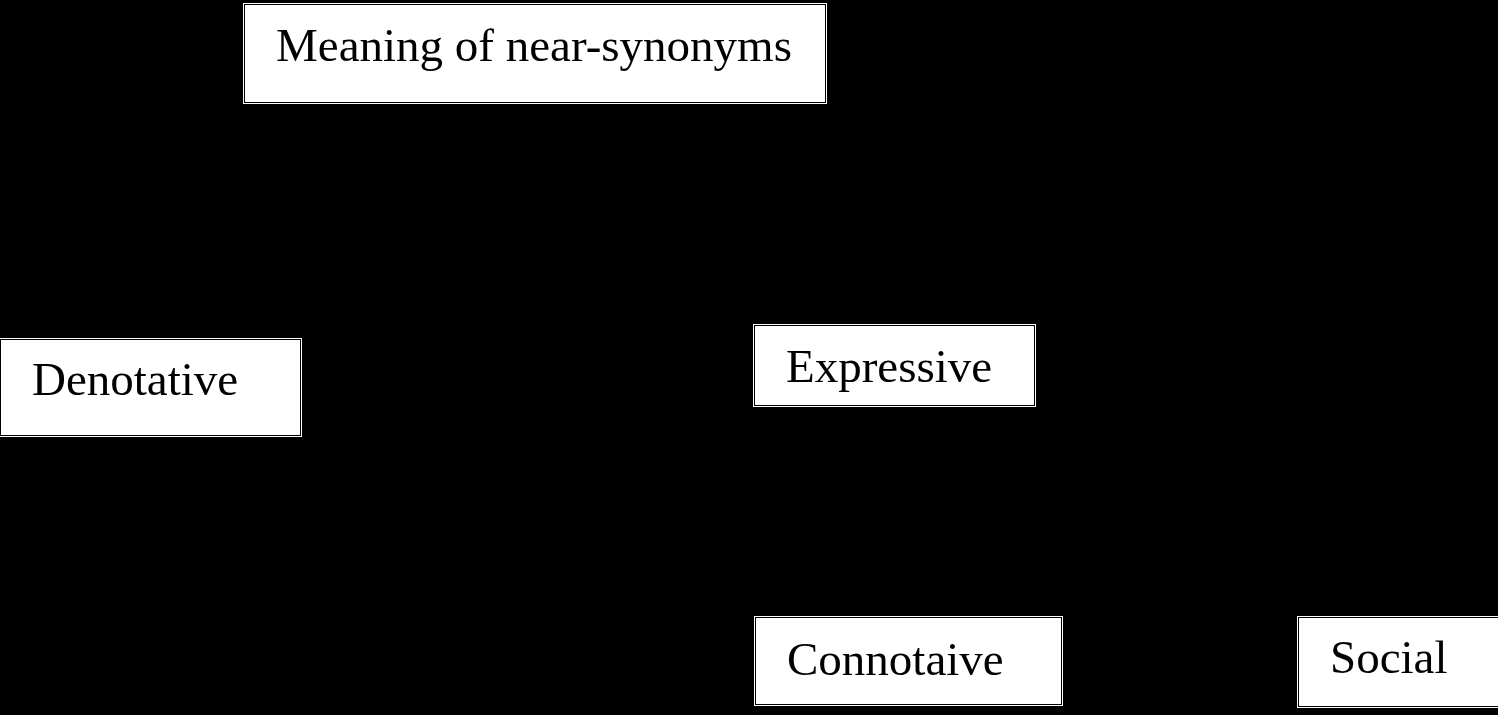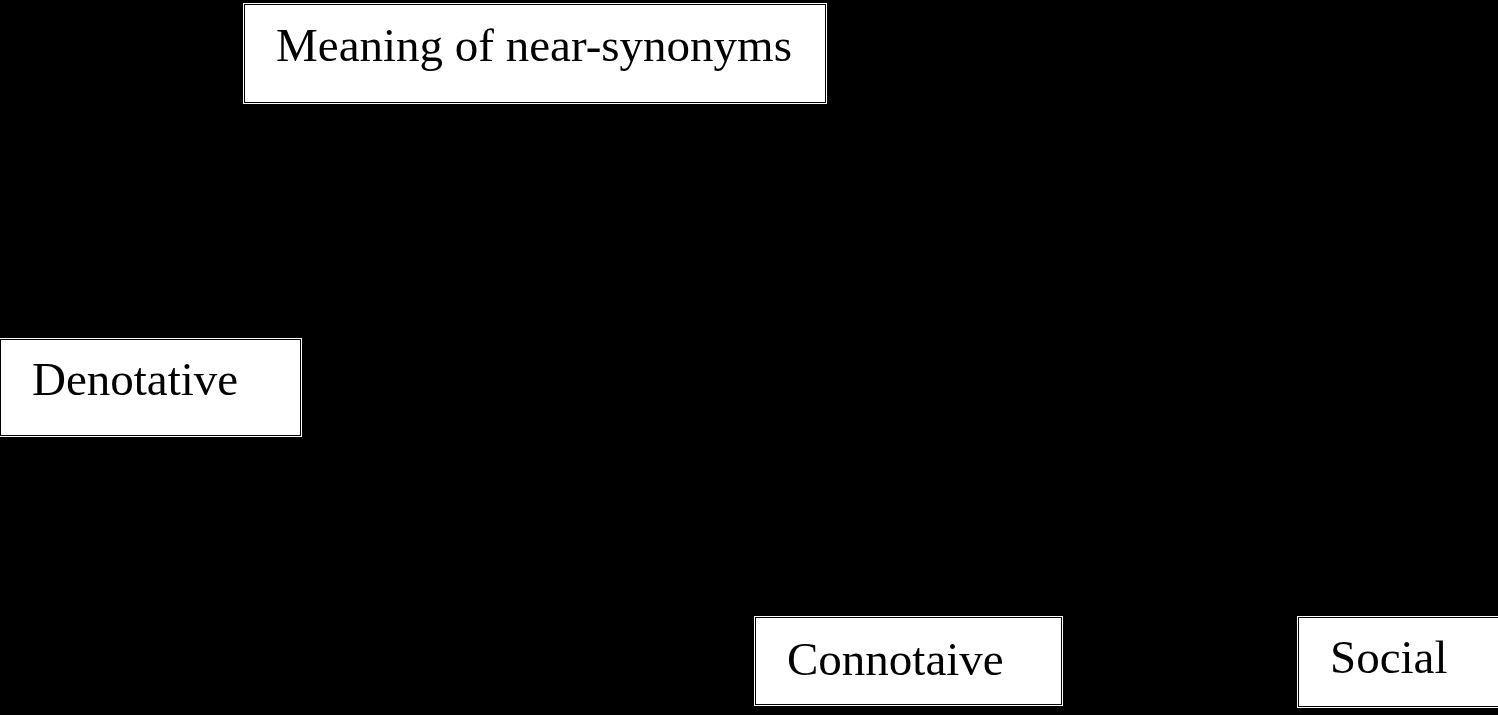--- a/index.html
+++ b/index.html
@@ -40,19 +40,20 @@
 </style>
 </head>
 <body>
 
 <div class="canvas">
 
   <div class="node node-root">Meaning of near-synonyms</div>
 
   <div class="node node-denotative">Denotative</div>
 
+  <div class="node node-expressive">Expressive</div>
 
 
   <div class="node node-connotaive">Connotaive</div>
 
   <div class="node node-social">Social</div>
 
 </div>
 
 </body></html>

